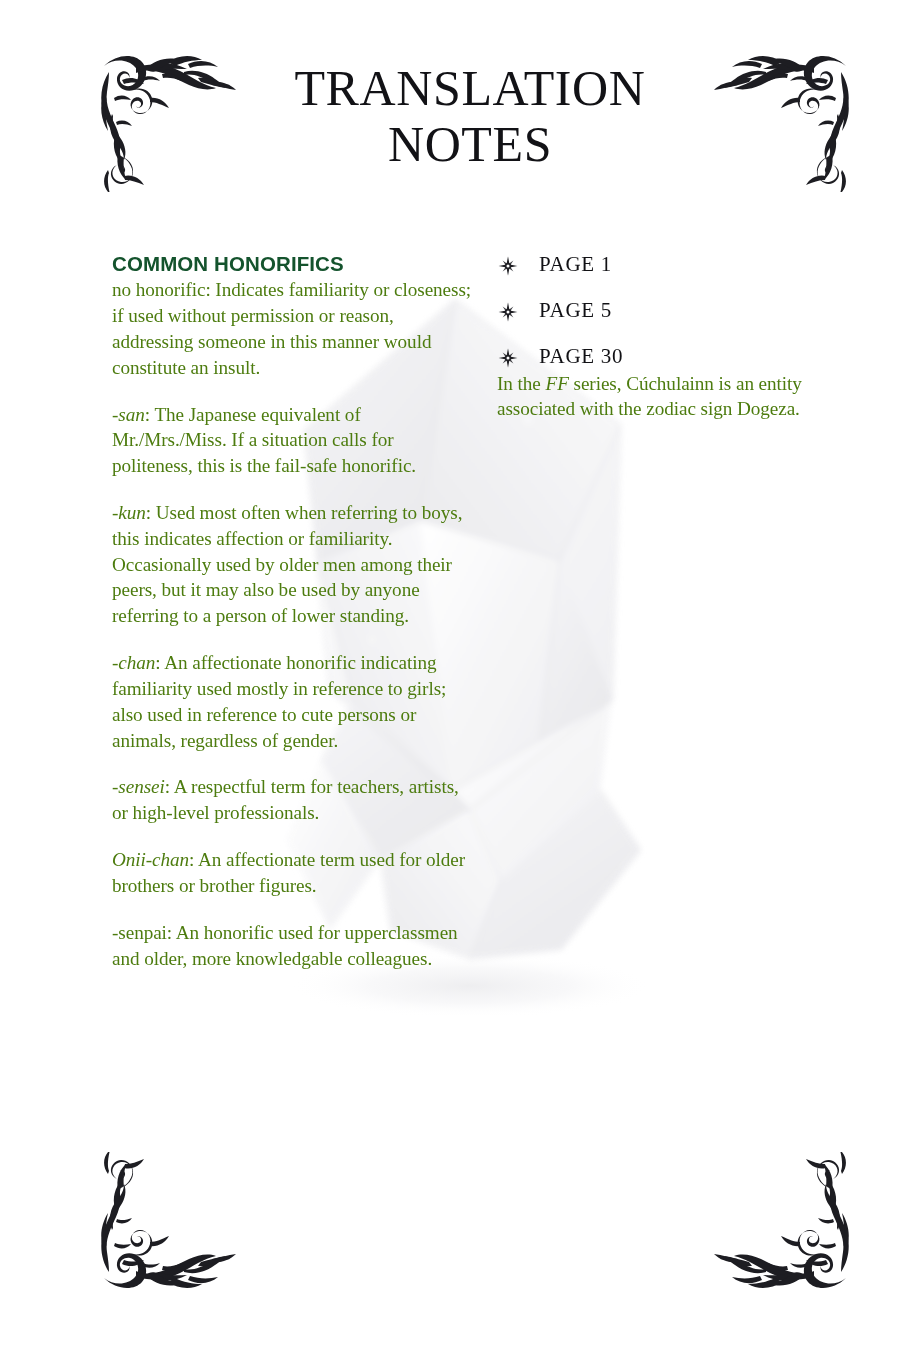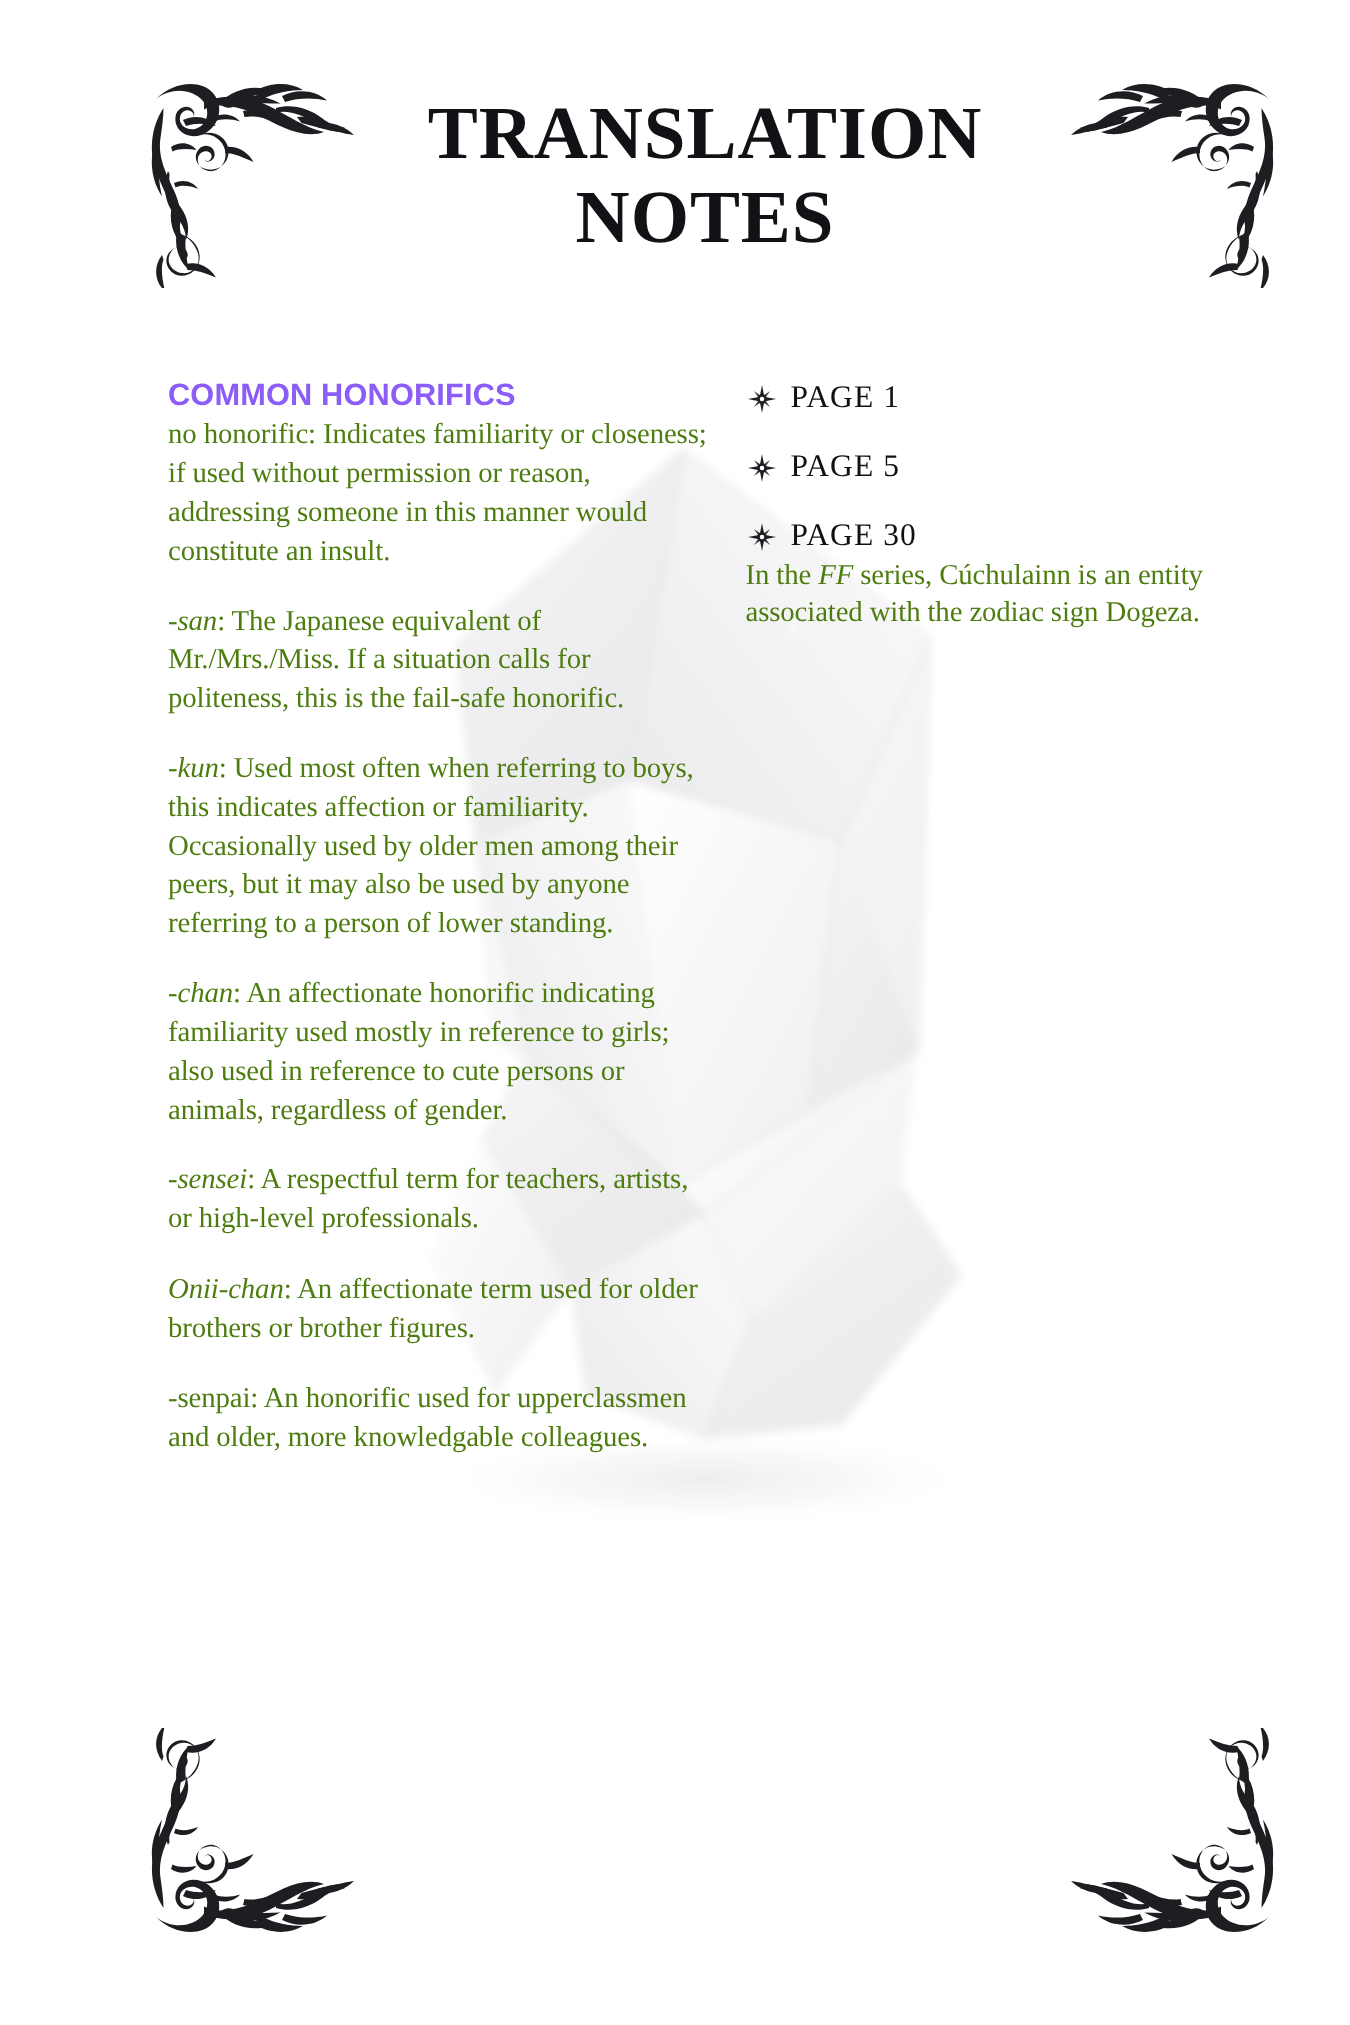--- a/index.html
+++ b/index.html
@@ -44,21 +44,21 @@
     position: absolute;
     left: 250px;
     top: 60px;
     width: 440px;
     text-align: center;
     z-index: 3;
     font-size: 50px;
     line-height: 1.12;
     letter-spacing: 0.012em;
     color: #121216;
-    font-weight: bold;
+    font-weight: normal;
     margin: 0;
   }
   #page-title .t-line { display: block; }
 
   
   #content {
     position: absolute;
     left: 0;
     top: 252px;
     width: 900px;
@@ -69,21 +69,21 @@
     top: 0;
   }
   #col-left  { left: 112px; width: 362px; }
   #col-right { left: 497px; width: 352px; }
 
   .section-heading {
     font-family: "Liberation Sans", "DejaVu Sans", sans-serif;
     font-size: 20.5px;
     letter-spacing: 0.005em;
     font-weight: bold;
-    color: #8b5cf6;
+    color: #14532d;
     margin: 0 0 1px 0;
     line-height: 1.18;
   }
 
   .body-text {
     font-size: 19.2px;
     line-height: 1.345;
     margin: 0;
     color: #4d7c0f;
     letter-spacing: -0.004em;
@@ -92,21 +92,21 @@
 
   .term { font-style: italic; }
 
   
   .page-entry { margin-bottom: 21px; }
   .page-entry:last-child { margin-bottom: 0; }
 
   .page-heading {
     display: flex;
     align-items: center;
-    gap: 8px;
+    gap: 20px;
     margin: 0 0 1px 0;
     line-height: 1.2;
   }
   .page-heading .ornament {
     width: 22px;
     height: 22px;
     flex: 0 0 22px;
     display: block;
     margin-top: 2px;
   }

